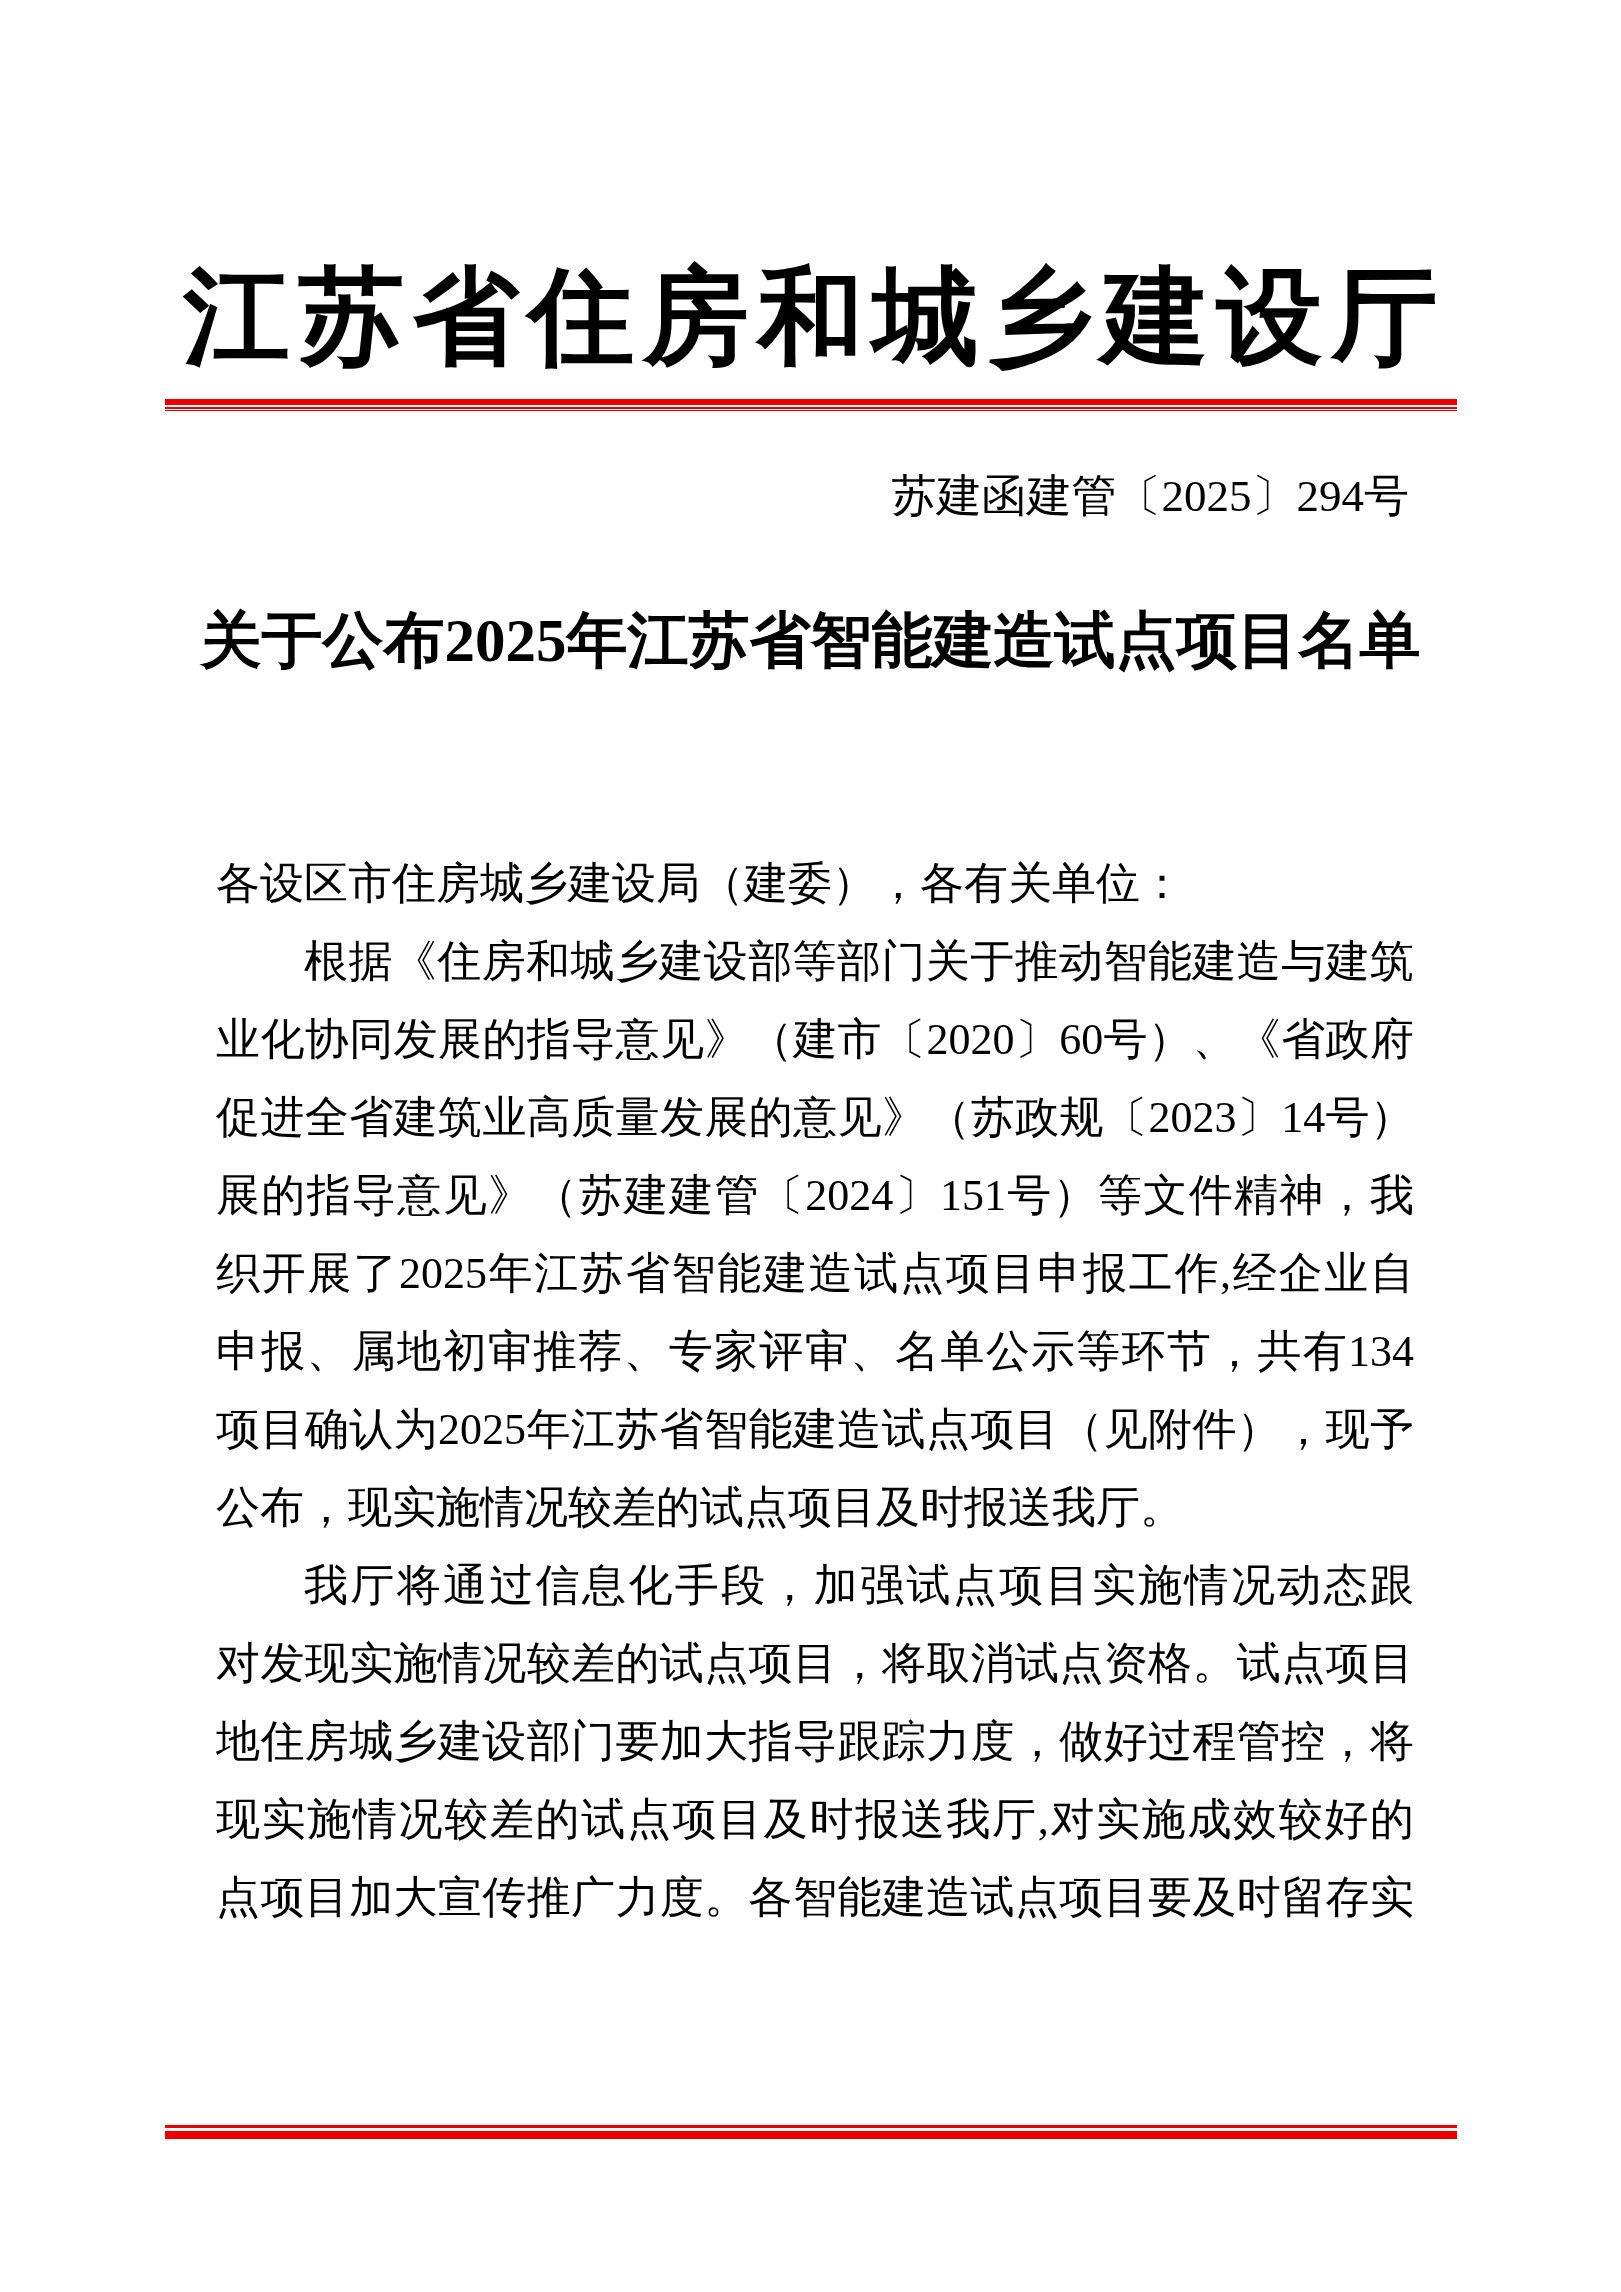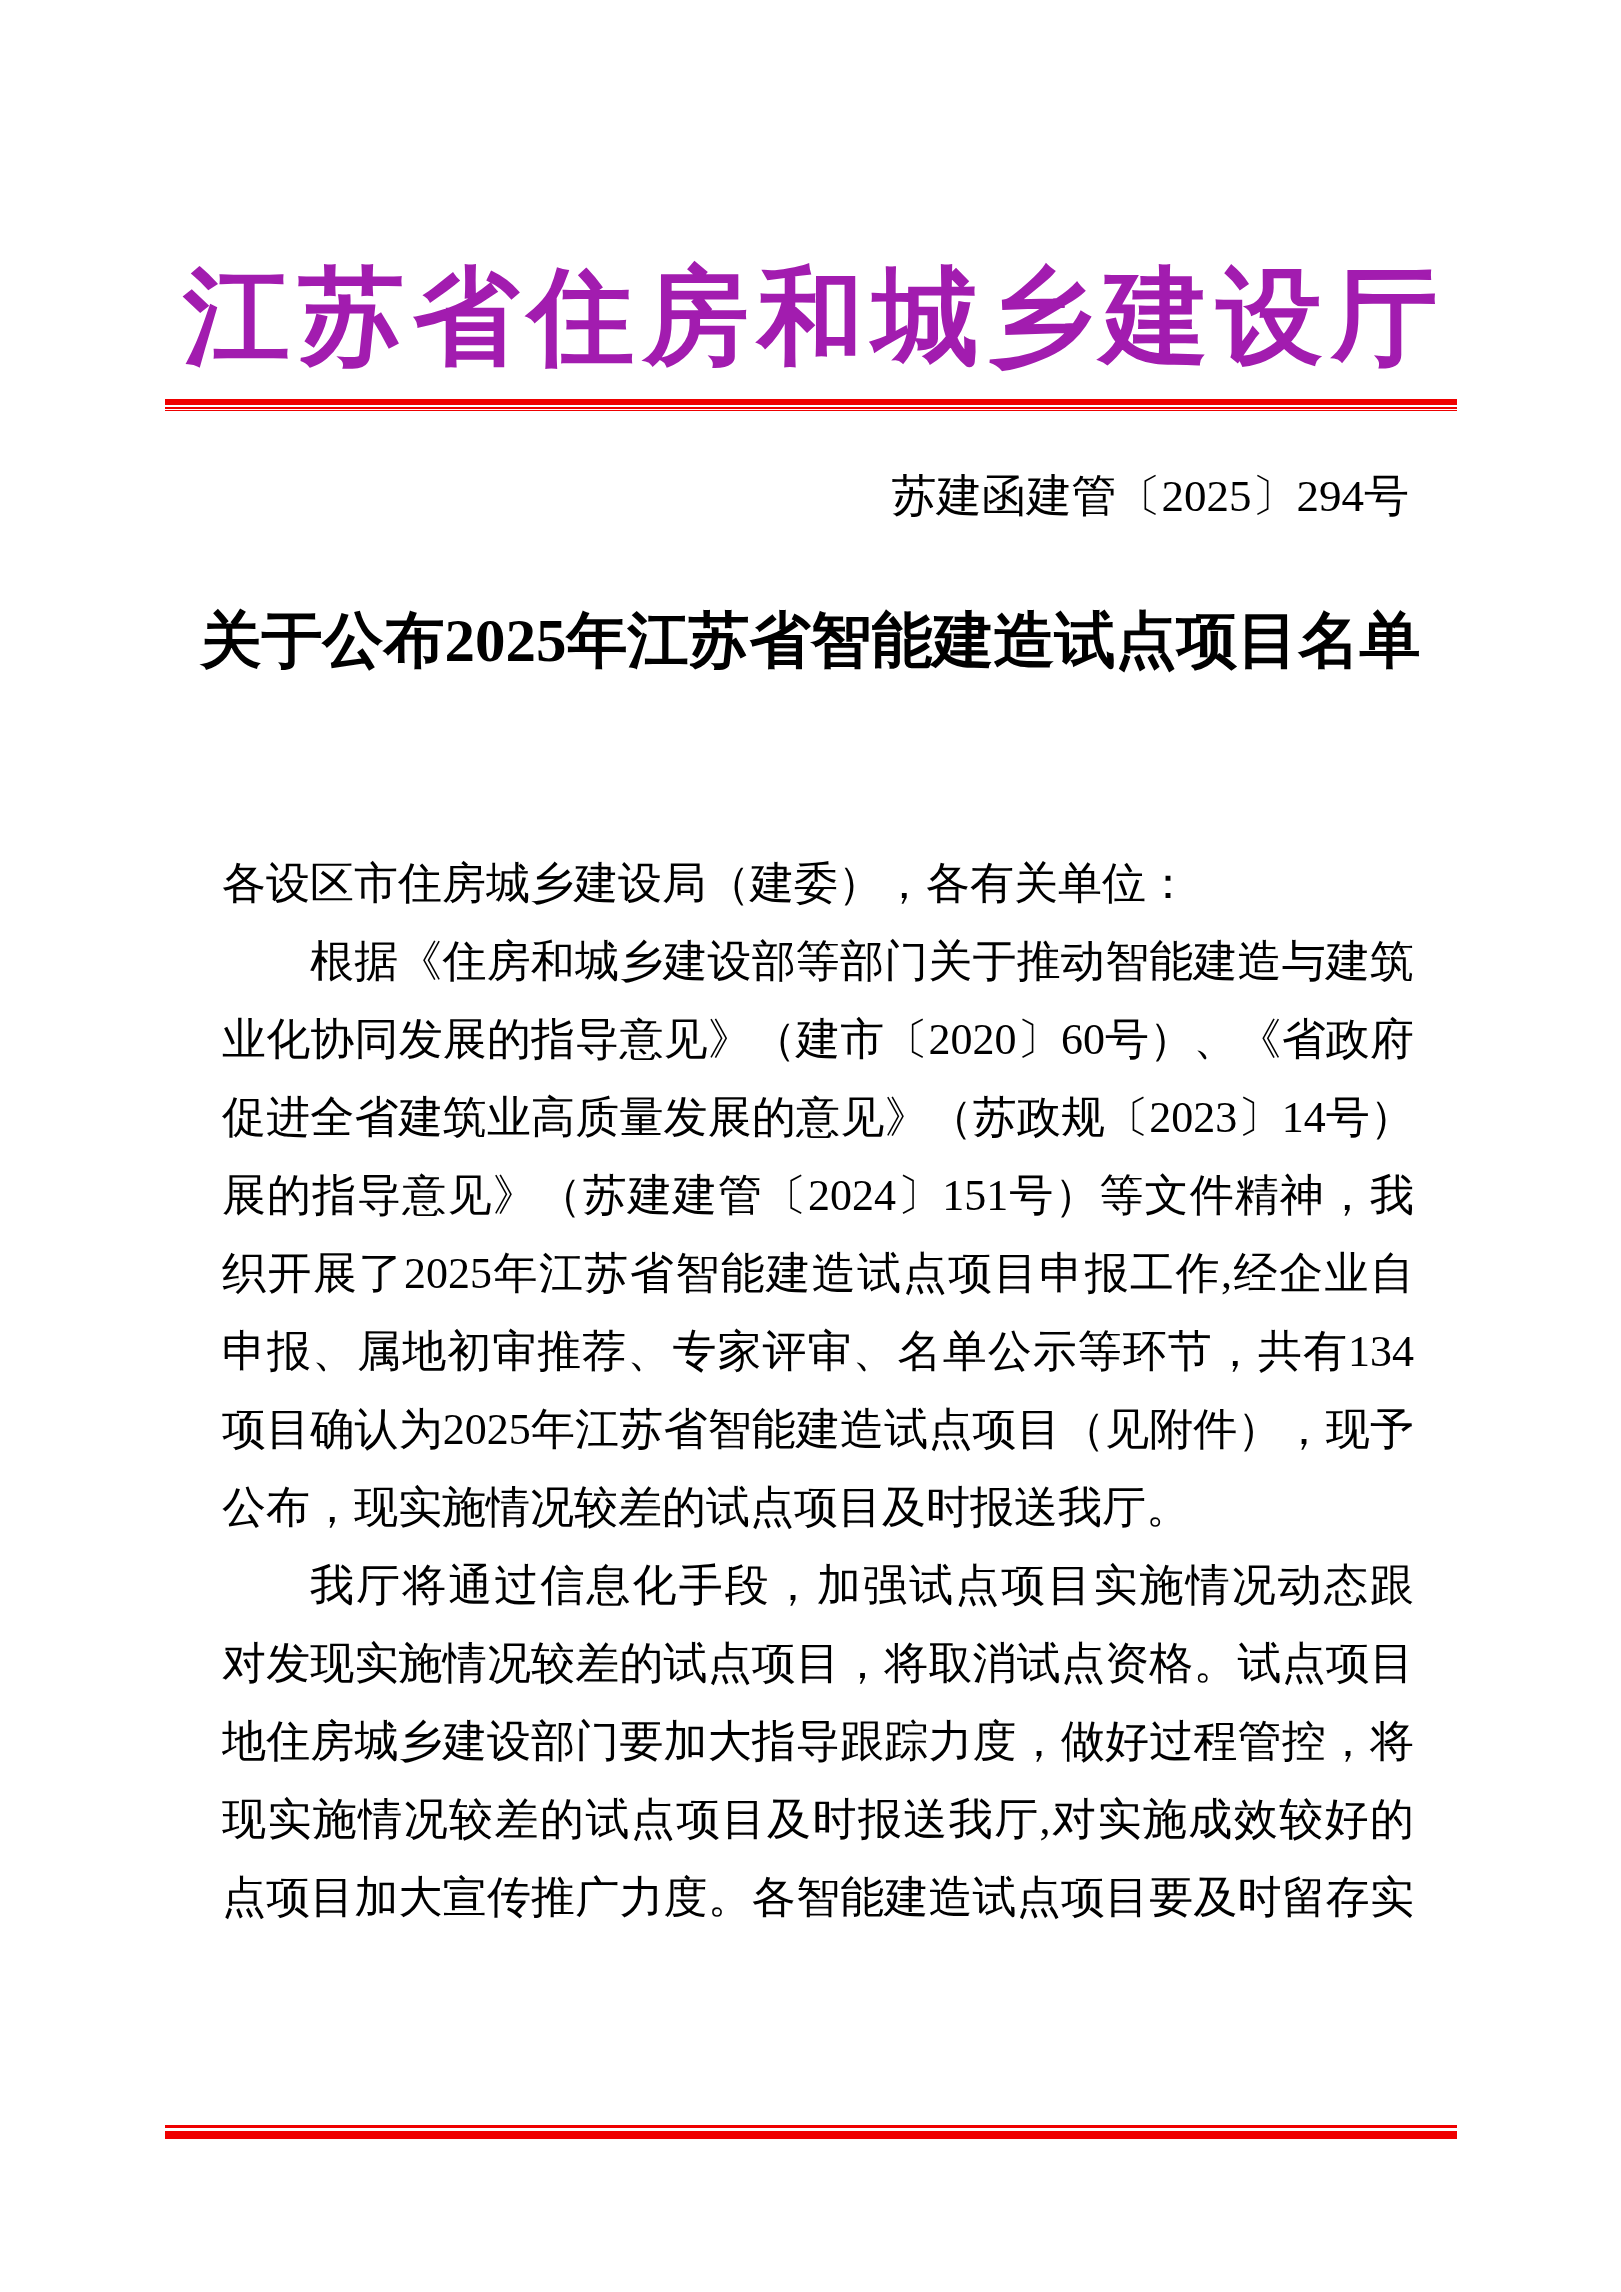--- a/index.html
+++ b/index.html
@@ -17,21 +17,21 @@
   
   .agency-title {
     position: absolute;
     top: 254px;
     left: 0;
     width: 100%;
     text-align: center;
     font-size: 106px;
     line-height: 127px;
     font-weight: bold;
-    color: #a21caf;
+    color: #000000;
     letter-spacing: 8.8px;
     text-indent: 8.8px;
     white-space: nowrap;
   }
 
   .rule { position: absolute; left: 165px; width: 1292px; font-size: 0; }
   .rule div { width: 100%; }
   .rule-top { top: 399px; }
   .rule-top .bar-thick { height: 5.9px; background: #ef0000; }
   .rule-top .gap-a { height: 2px; background: #ffffff; }
@@ -72,21 +72,20 @@
     position: absolute;
     top: 845px;
     left: 216px;
     width: 1198px;
     font-size: 44px;
   }
   .body-line {
     height: 78px;
     line-height: 78px;
     white-space: nowrap;
-    margin-left: 6px;
   }
   .body-line.full {
     white-space: normal;
     text-align: justify;
     text-align-last: justify;
     text-justify: inter-character;
     overflow: hidden;
   }
   .body-line.indent { text-indent: 88px; }
 </style>

